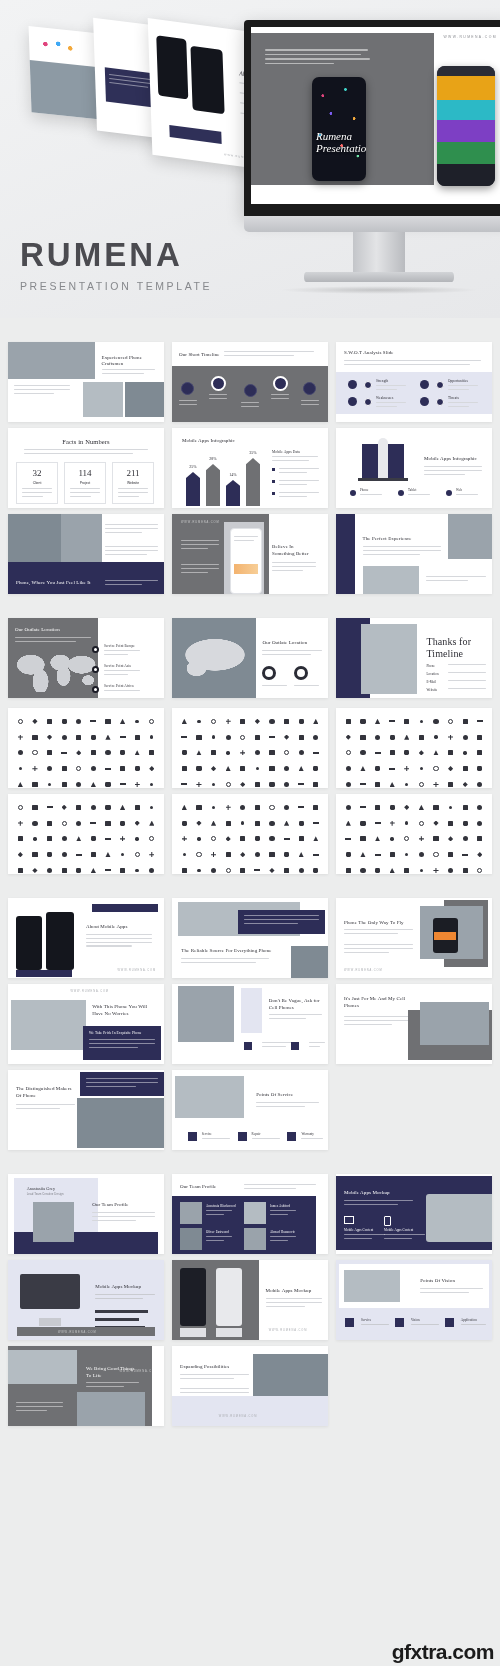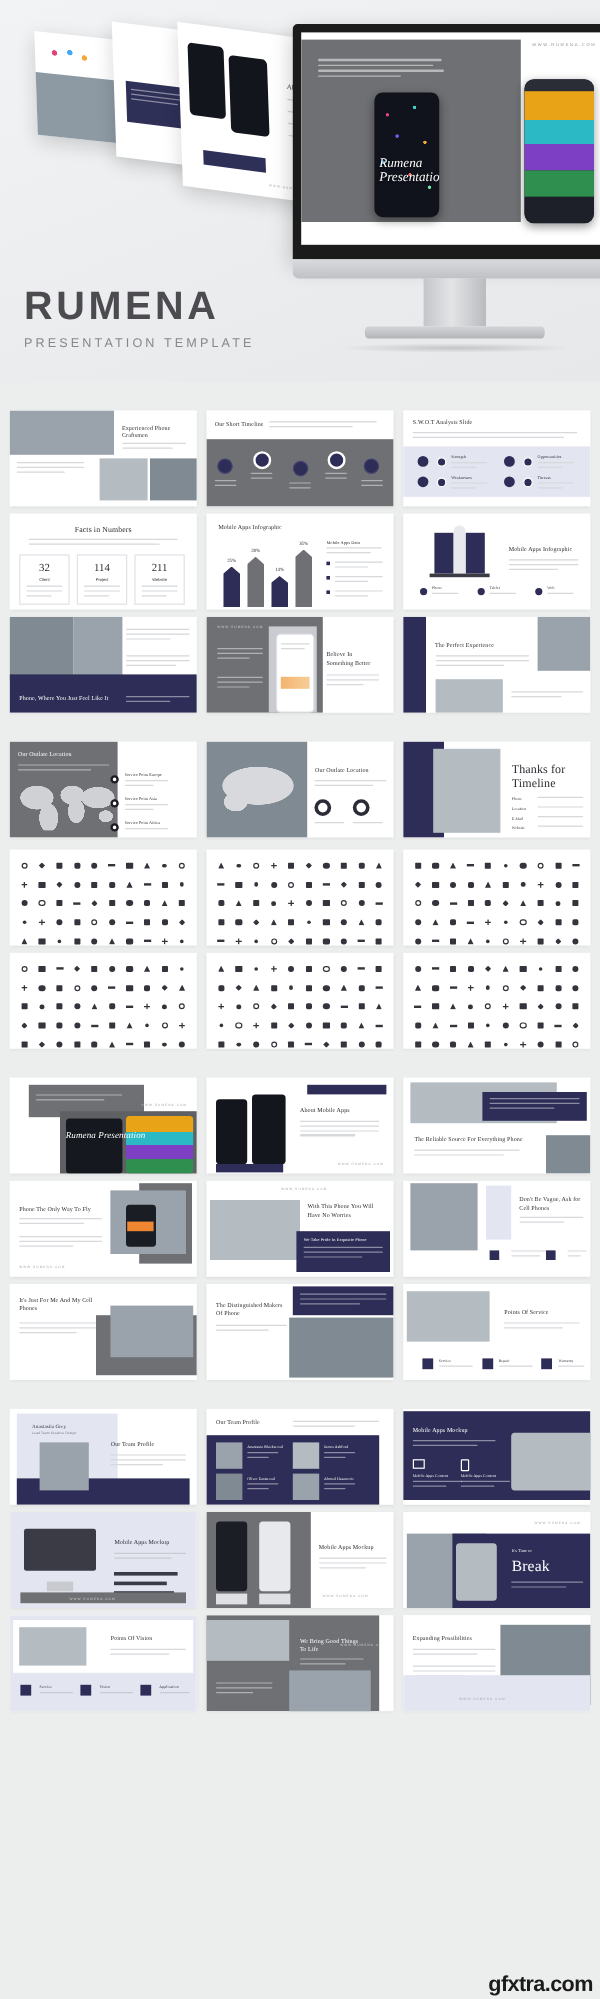--- a/index.html
+++ b/index.html
@@ -88,21 +88,21 @@
   .bg-img3 { background:#7f8a93; }
   .circ { position:absolute; border-radius:50%; }
   .num { position:absolute; font-family:"Liberation Serif",serif; color:#2e2e35; text-align:center; }
   .statbox { position:absolute; border:1px solid #e0e2e6; }
 
   
   .iconsheet { display:grid; grid-template-columns: repeat(10, 1fr); gap:3.2px 2px; padding:7px 6px; }
   .ic { width:100%; aspect-ratio:1/1; display:flex; align-items:center; justify-content:center; }
   .ic b { display:block; background:#33343c; }
 
-  .watermark { position:absolute; right:6px; bottom:2px; font-size:18px; font-weight:700; color:#1b1b1b; font-family:"Liberation Sans", sans-serif; letter-spacing:-.5px; }
+  .watermark { position:absolute; right:6px; bottom:2px; font-size:21px; font-weight:700; color:#1b1b1b; font-family:"Liberation Sans", sans-serif; letter-spacing:-.5px; }
 </style>
 </head>
 <body>
 
 <div class="page">
 
   <div class="hero">
 
     <div class="fs fs1">
       <div class="fs-img" style="left:0;top:34px;width:62%;height:52px;"></div>
@@ -1440,33 +1440,20 @@
           </div>
         </div>
     </div>
   </div>
 
   <div class="gap-lg"></div>
 
   <div class="sec">
     <div class="grid3">
 
-      <div class="thumb">
-        <div class="block bg-gray" style="left:10%;top:6px;width:62%;height:34%;"></div>
-        <div class="t-body white" style="left:14%;top:14px;width:46%;">
-            <i></i>
-            <i style="width:80%"></i>
-          </div>
-        <div class="t-wm" style="right:8px;top:22px;">WWW.RUMENA.COM</div>
-        <div class="block" style="left:27%;top:28px;width:73%;height:56px;background:#5f6063;"></div>
-        <div class="block" style="left:30%;top:34px;width:30%;height:46px;background:#16181f;border-radius:3px;"></div>
-        <div class="block" style="left:62%;top:32px;width:36%;height:48px;background:
-           linear-gradient(#e8a317 0 28%, #2cb9c6 28% 50%, #7d3fc4 50% 74%, #2f8f4e 74% 100%);border-radius:3px;"></div>
-        <div class="t-title white" style="left:30%;top:44px;font-family:'Liberation Serif',serif;font-style:italic;font-size:7.5px;line-height:1.15;">Rumena Presentation</div>
-      </div>
 
       <div class="thumb">
         <div class="block bg-navy" style="right:6px;top:6px;width:42%;height:8px;"></div>
         <div class="block" style="left:8px;top:18px;width:26px;height:54px;background:#14161d;border-radius:3px;"></div>
         <div class="block" style="left:38px;top:14px;width:28px;height:58px;background:#14161d;border-radius:3px;"></div>
         <div class="t-title" style="left:78px;top:26px;">About Mobile Apps</div>
         <div class="t-body" style="left:78px;top:36px;width:66px;">
             <i></i>
             <i></i>
             <i></i>
@@ -1693,32 +1680,20 @@
         <div class="block" style="left:44px;top:68px;width:26px;height:9px;background:#e0e1e5;"></div>
         <div class="t-title" style="left:60%;top:28px;">Mobile Apps Mockup</div>
         <div class="t-body" style="left:60%;top:38px;width:36%;">
             <i></i>
             <i></i>
             <i style="width:70%"></i>
           </div>
         <div class="t-wm" style="left:62%;bottom:8px;">WWW.RUMENA.COM</div>
       </div>
 
-      <div class="thumb">
-        <div class="t-wm" style="right:8px;top:8px;">WWW.RUMENA.COM</div>
-        <div class="block bg-img" style="left:2%;top:18px;width:42%;height:78%;"></div>
-        <div class="block bg-navy" style="left:26%;top:18px;width:74%;height:78%;"></div>
-        <div class="block bg-img2" style="left:28%;top:26px;width:22%;height:60%;border-radius:3px;"></div>
-        <div class="t-title white" style="left:58%;top:30px;font-size:3.4px;">It's Time to</div>
-        <div class="t-title white xl" style="left:58%;top:38px;font-size:13px;font-weight:400;">Break</div>
-        <div class="t-body white" style="left:58%;top:58px;width:38%;">
-            <i></i>
-            <i style="width:76%"></i>
-          </div>
-      </div>
 
       <div class="thumb">
         <div class="block bg-lav" style="left:0;top:0;width:100%;height:100%;"></div>
         <div class="block" style="left:2%;top:4px;width:96%;height:44px;background:#fff;"></div>
         <div class="block bg-img2" style="left:5%;top:10px;width:36%;height:40%;"></div>
         <div class="t-title" style="left:54%;top:18px;">Points Of Vision</div>
         <div class="t-body" style="left:54%;top:28px;width:40%;">
             <i></i>
             <i style="width:78%"></i>
           </div>

